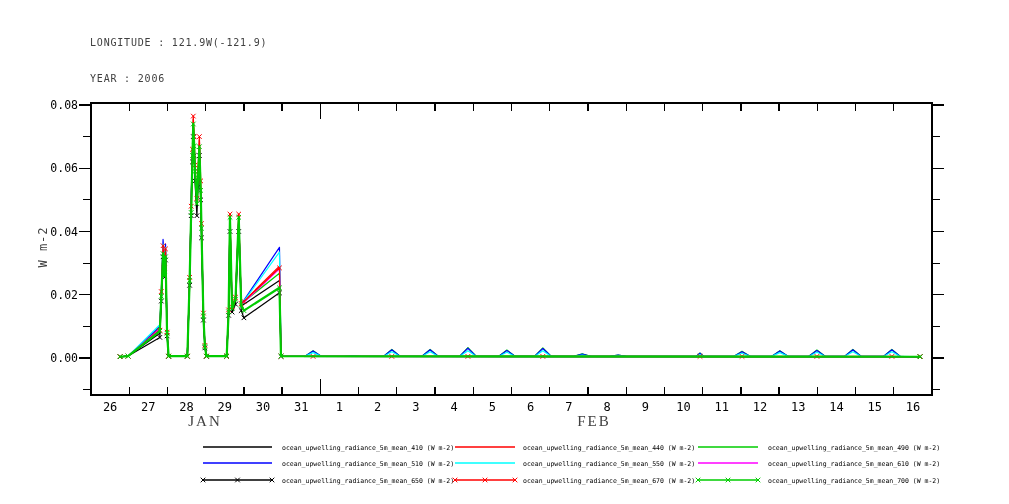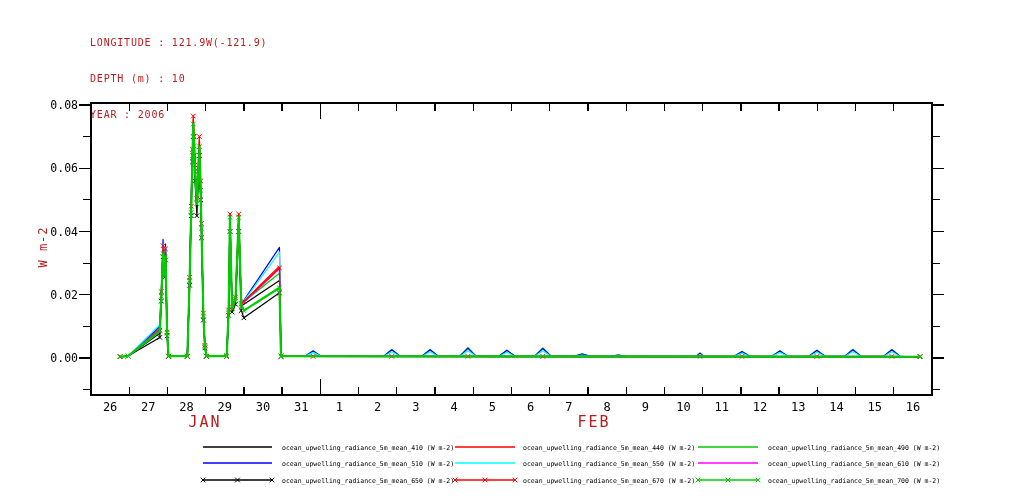--- a/index.html
+++ b/index.html
@@ -1,31 +1,30 @@
 <!DOCTYPE html>
 <html><head>
 <meta charset="utf-8">
 <style>
   html,body{margin:0;padding:0;background:#ffffff;}
   #page{position:relative;width:1009px;height:504px;background:#ffffff;overflow:hidden;
-        font-family:"DejaVu Sans Mono","Liberation Mono",monospace;color:#b91c1c;}
+        font-family:"DejaVu Sans Mono","Liberation Mono",monospace;color:#404040;}
   #header{position:absolute;left:90px;top:13px;font-size:10px;line-height:12px;letter-spacing:0.8px;white-space:pre;}
   #ylab{position:absolute;left:12px;top:240px;width:62px;text-align:center;font-size:12px;
         transform:rotate(-90deg);letter-spacing:1px;}
-  .month{position:absolute;top:413px;font-size:15px;letter-spacing:2px;transform:translateX(-50%);}
+  .month{position:absolute;top:413px;font-size:15px;letter-spacing:2px;transform:translateX(-50%);font-family:Liberation Serif, serif;}
   #jan{left:205px;} #feb{left:594px;}
   #chart{position:absolute;left:0;top:0;}
 </style>
 </head>
 <body>
 
 <div id="page">
   <div id="header">
     <div>LONGITUDE : 121.9W(-121.9)</div>
-    <div>DEPTH (m) : 10</div>
     <div>YEAR : 2006</div>
   </div>
 
   <div id="ylab">W m-2</div>
   <div id="jan" class="month">JAN</div>
   <div id="feb" class="month">FEB</div>
 
   <svg id="chart" width="1009" height="504" viewBox="0 0 1009 504">
       <rect x="91" y="103" width="841" height="292" fill="none" stroke="#000" stroke-width="2" shape-rendering="crispEdges"></rect>
       <line x1="79" y1="358" x2="91" y2="358" stroke="#000" stroke-width="1.4" shape-rendering="crispEdges"></line>

